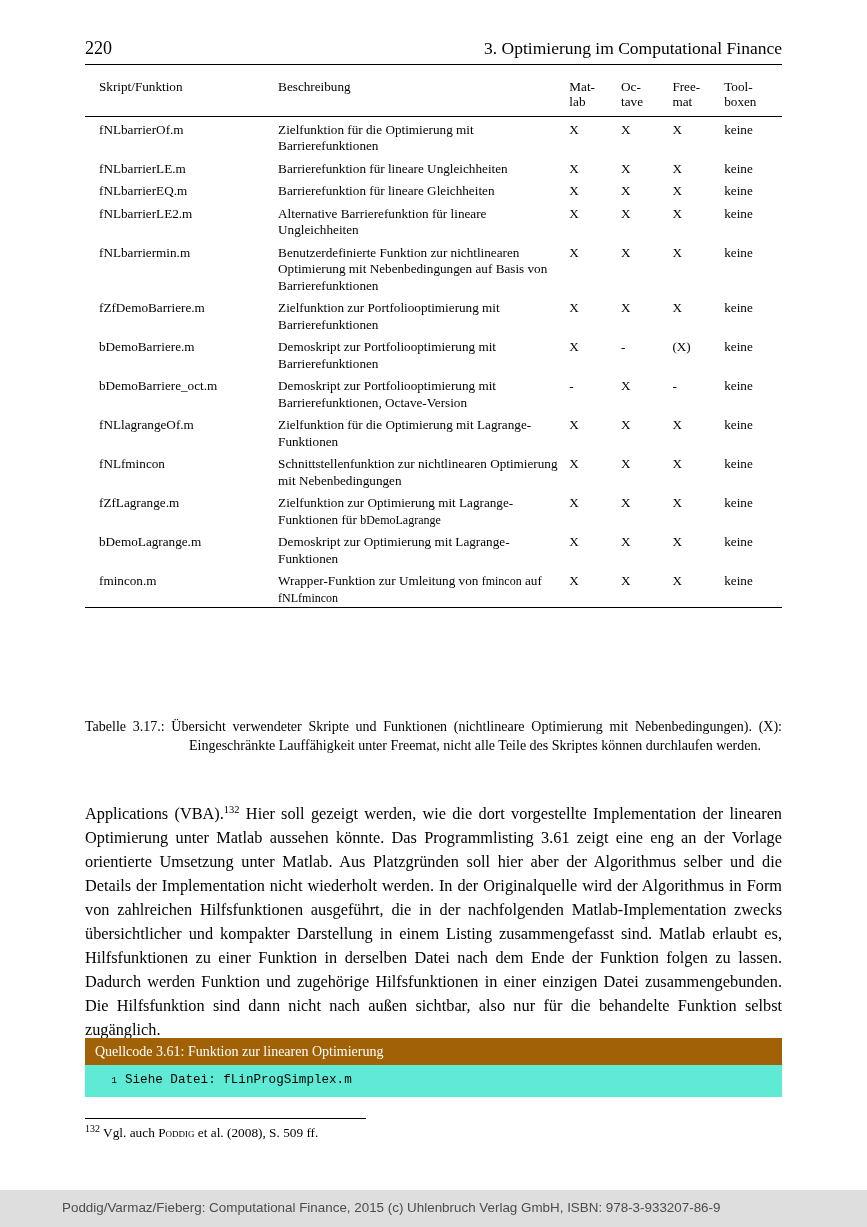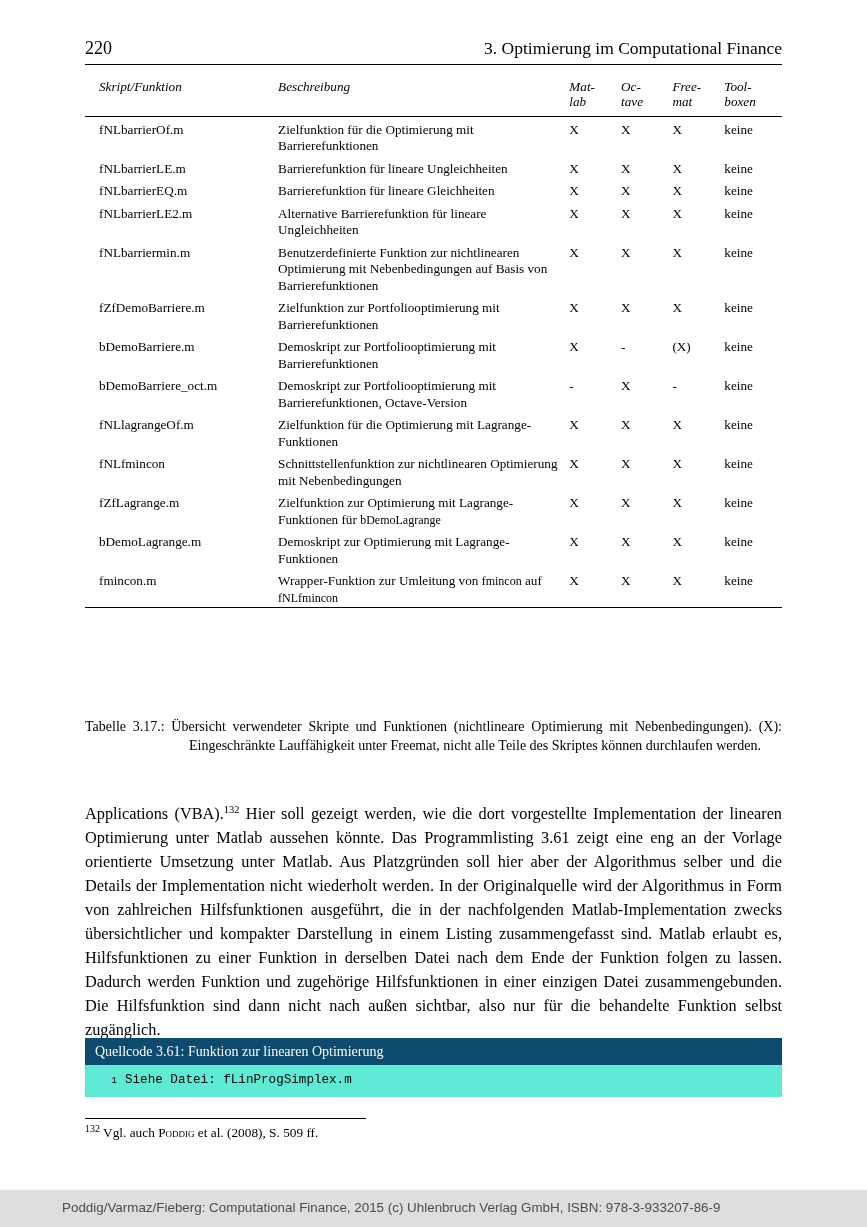--- a/index.html
+++ b/index.html
@@ -76,21 +76,20 @@
     height: 1px;
     background: #000;
   }
   tr.rule-row-thick td {
     padding: 0 !important;
     height: 1px;
     background: #000;
   }
   .hdr-cell-two {
     line-height: 1.16;
-    font-style: italic;
   }
   td.body-cell {
     padding-top: 5px !important;
     padding-bottom: 1px !important;
   }
   .justify {
     text-align: justify;
     text-justify: inter-word;
   }
   .mono {
@@ -129,21 +128,21 @@
     vertical-align: super;
     line-height: 0;
   }
   
   .listing-head {
     position: absolute;
     left: 85px;
     top: 1038px;
     width: 697px;
     height: 27px;
-    background: #0c4a6e;
+    background: #a16207;
     color: #ffffff;
     font-size: 14px;
     line-height: 27px;
     padding-left: 10px;
     box-sizing: border-box;
   }
   .listing-body {
     position: absolute;
     left: 85px;
     top: 1065px;

